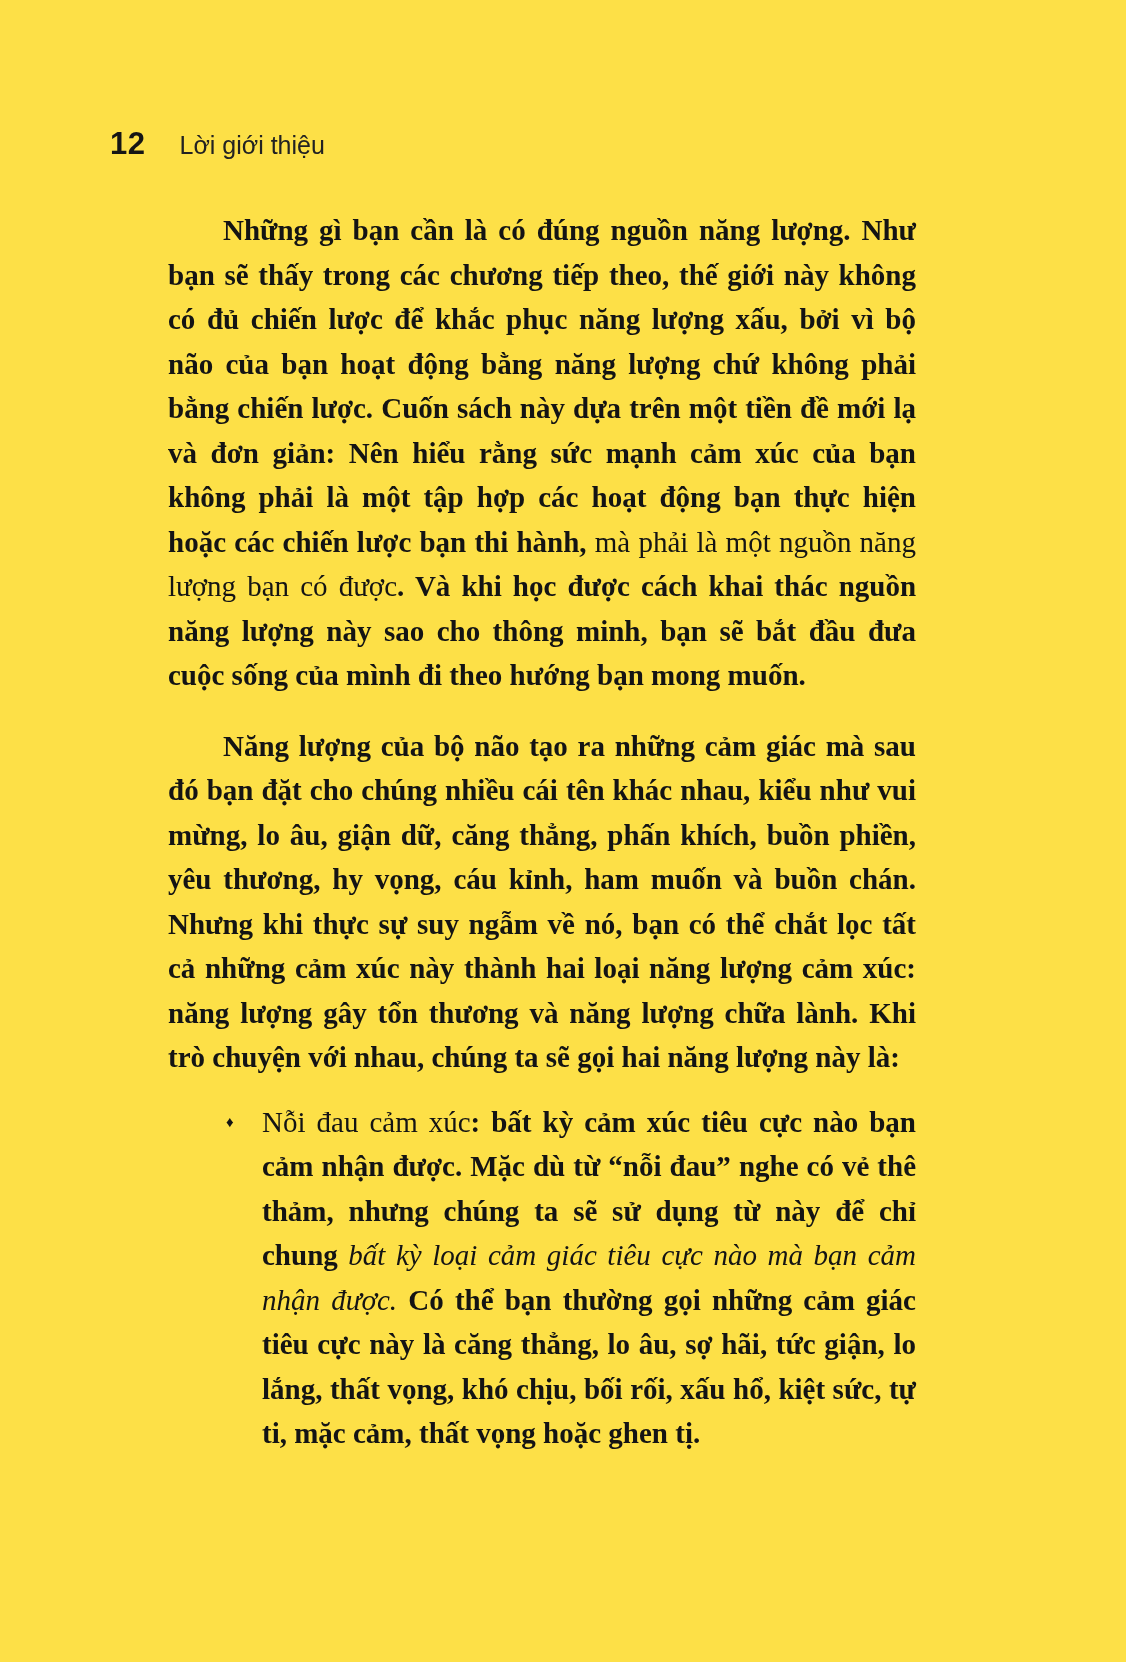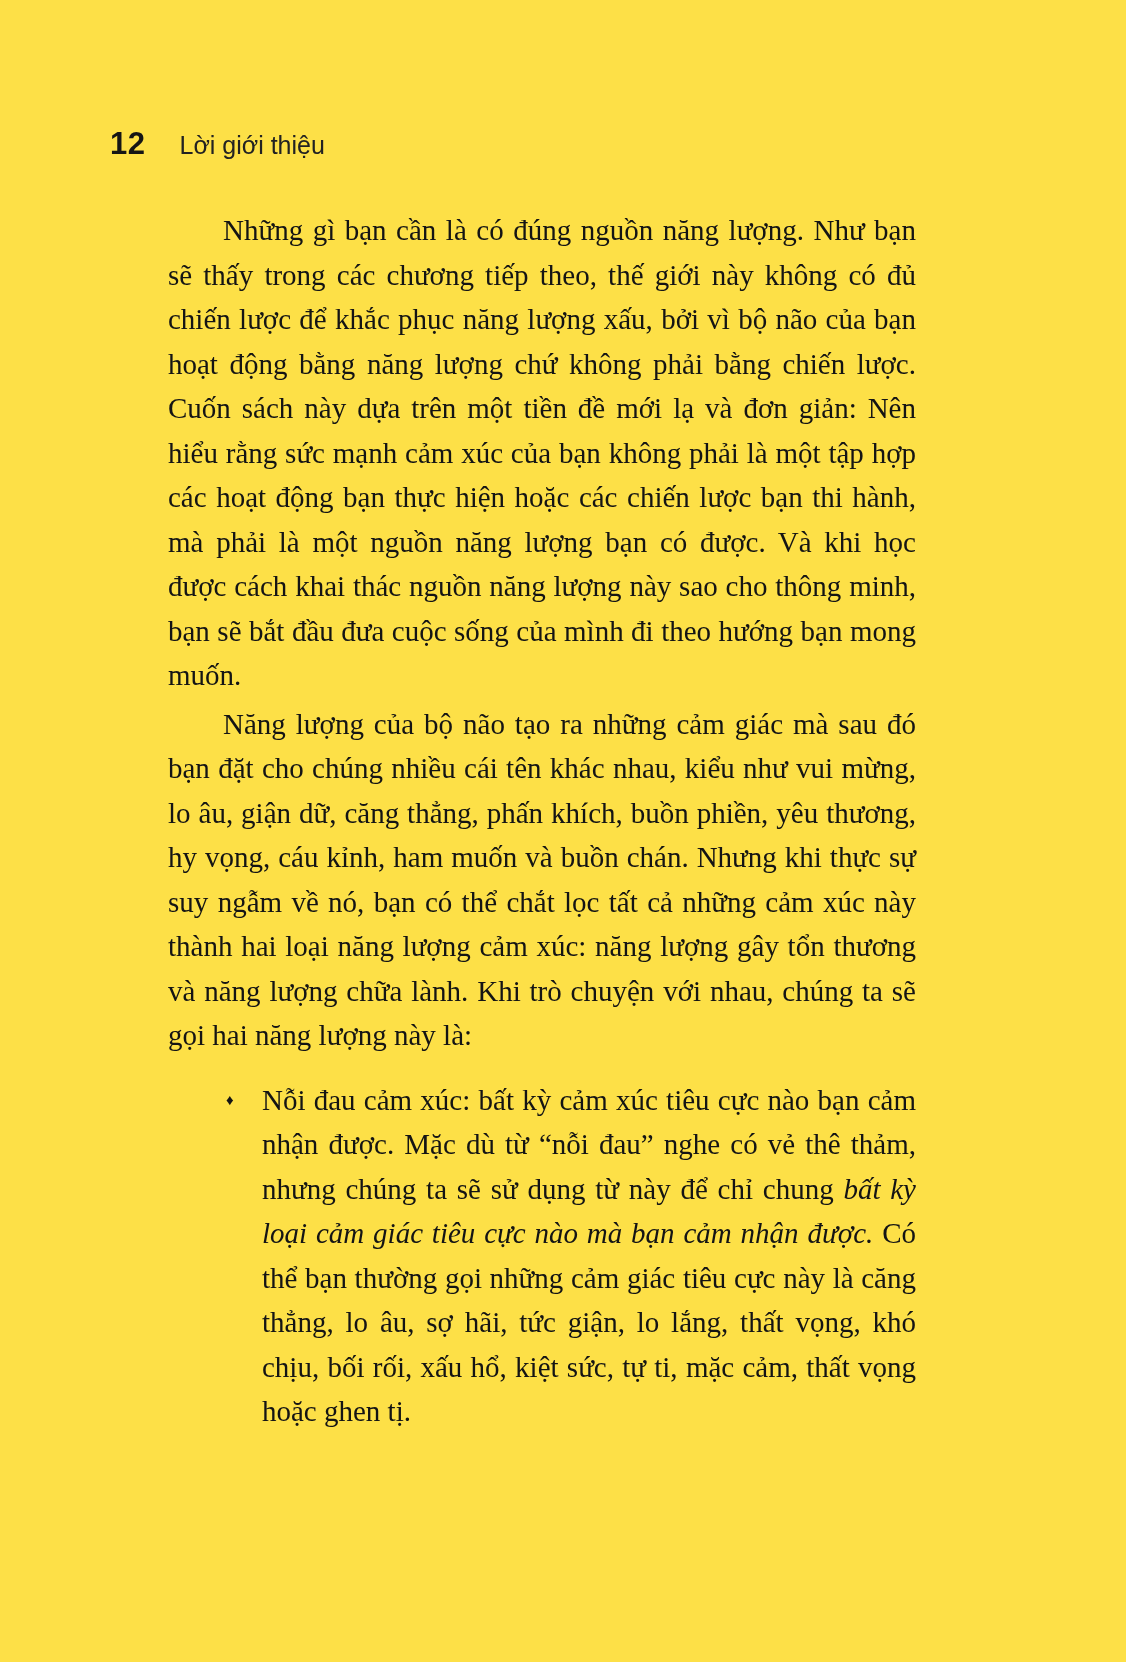--- a/index.html
+++ b/index.html
@@ -48,40 +48,40 @@
     font-size: 29px;
     line-height: 44.5px;
     color: #141414;
   }
   .para {
     text-align: justify;
     text-indent: 55px;
     margin: 0;
   }
   .para + .para {
-    margin-top: 4px;
+    margin-top: 26px;
   }
   .bullet-item {
     margin-top: 20px;
     display: flex;
     align-items: flex-start;
     padding-left: 58px;
   }
   .bullet-marker {
     flex: none;
     width: 36px;
     font-size: 15px;
     line-height: 44.5px;
     color: #141414;
   }
   .bullet-text {
     flex: 1;
     text-align: justify;
   }
-  .seg-normal { font-weight: normal; font-style: normal; }
+  .seg-normal { font-weight: bold; font-style: normal; }
   .seg-bold   { font-weight: 400;   font-style: normal; }
   .seg-italic { font-weight: normal; font-style: italic; }
 </style>
 </head>
 <body>
 
 <div class="page">
 
   <div class="running-header">
     <span class="page-number">12</span>

